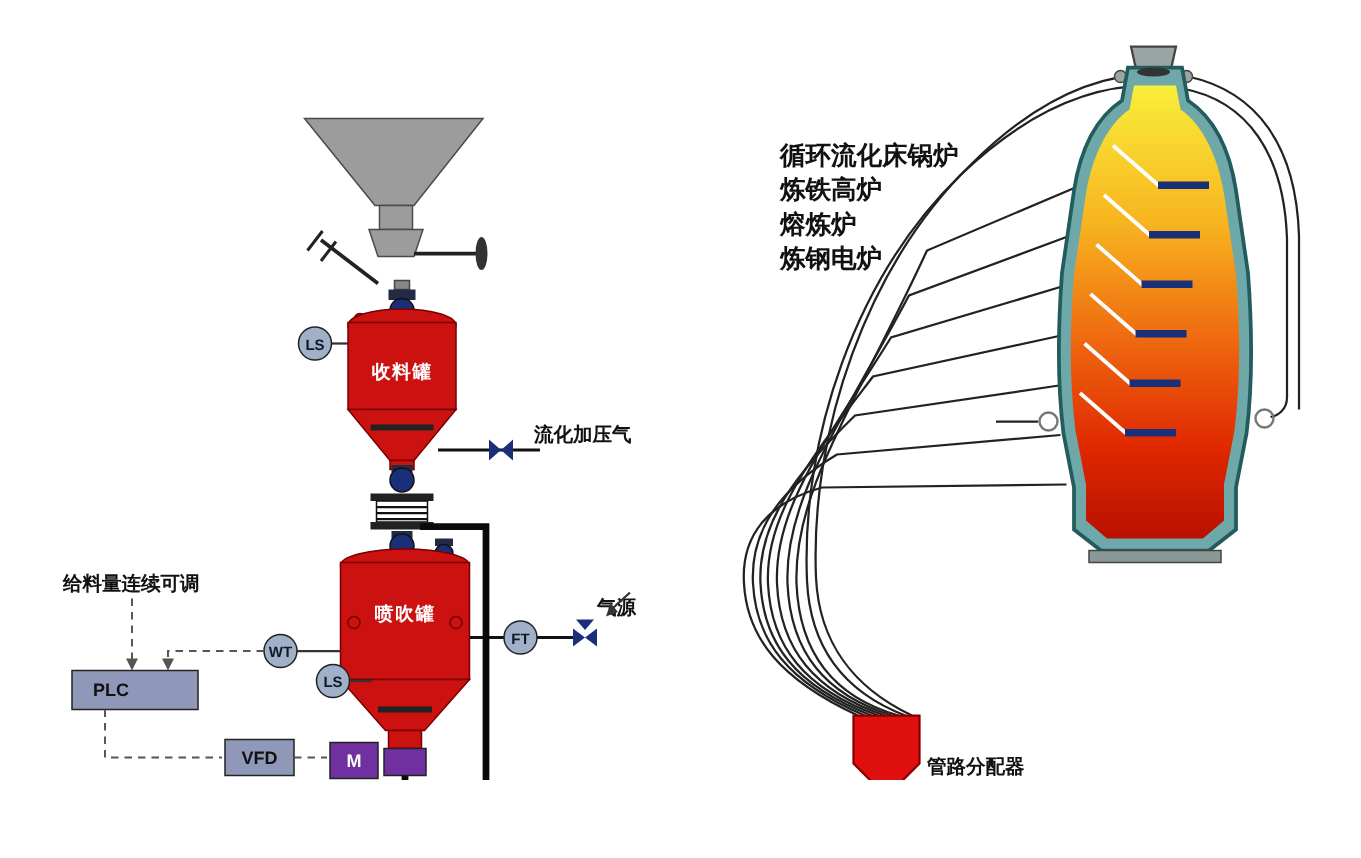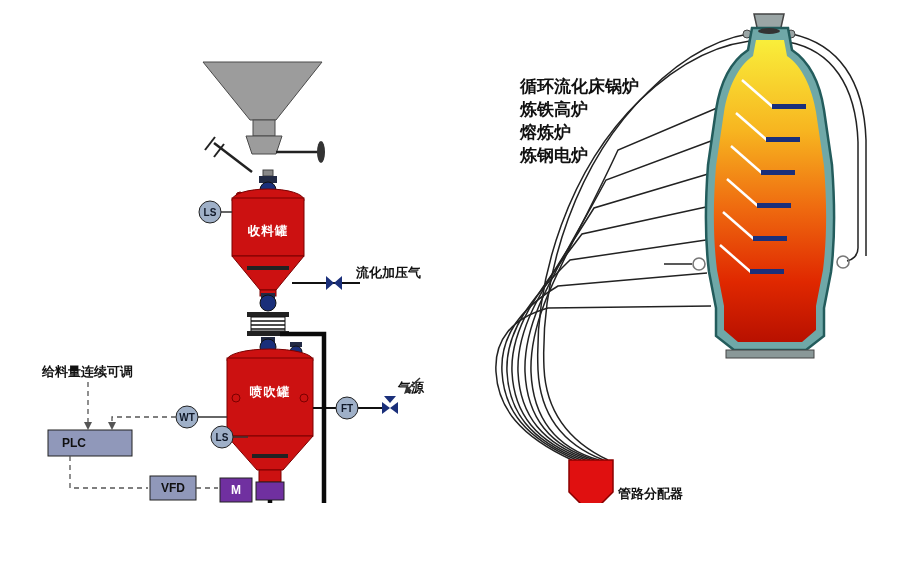--- a/index.html
+++ b/index.html
@@ -1,17 +1,17 @@
 <!DOCTYPE html>
 <html><head>
 <meta charset="utf-8">
 <style>
   html,body{margin:0;padding:0;background:#ffffff;}
   .stage{position:relative;width:907px;height:503px;background:#ffffff;overflow:hidden;
-         font-family:"Liberation Sans","DejaVu Sans",sans-serif;}
+         font-family:"Liberation Sans","DejaVu Sans",sans-serif;margin-top:17px;}
   svg text{font-family:"Liberation Sans","DejaVu Sans",sans-serif;}
   .zh-label{font-size:13px;font-weight:bold;fill:#111;}
   .zh-big{font-size:17px;font-weight:bold;fill:#111;}
   .tank-label{font-size:12.5px;font-weight:bold;fill:#ffffff;letter-spacing:1px;}
   .inst-label{font-size:10px;font-weight:bold;fill:#101828;}
   .box-label{font-size:12px;font-weight:bold;fill:#101010;}
 </style>
 </head>
 <body>
 

